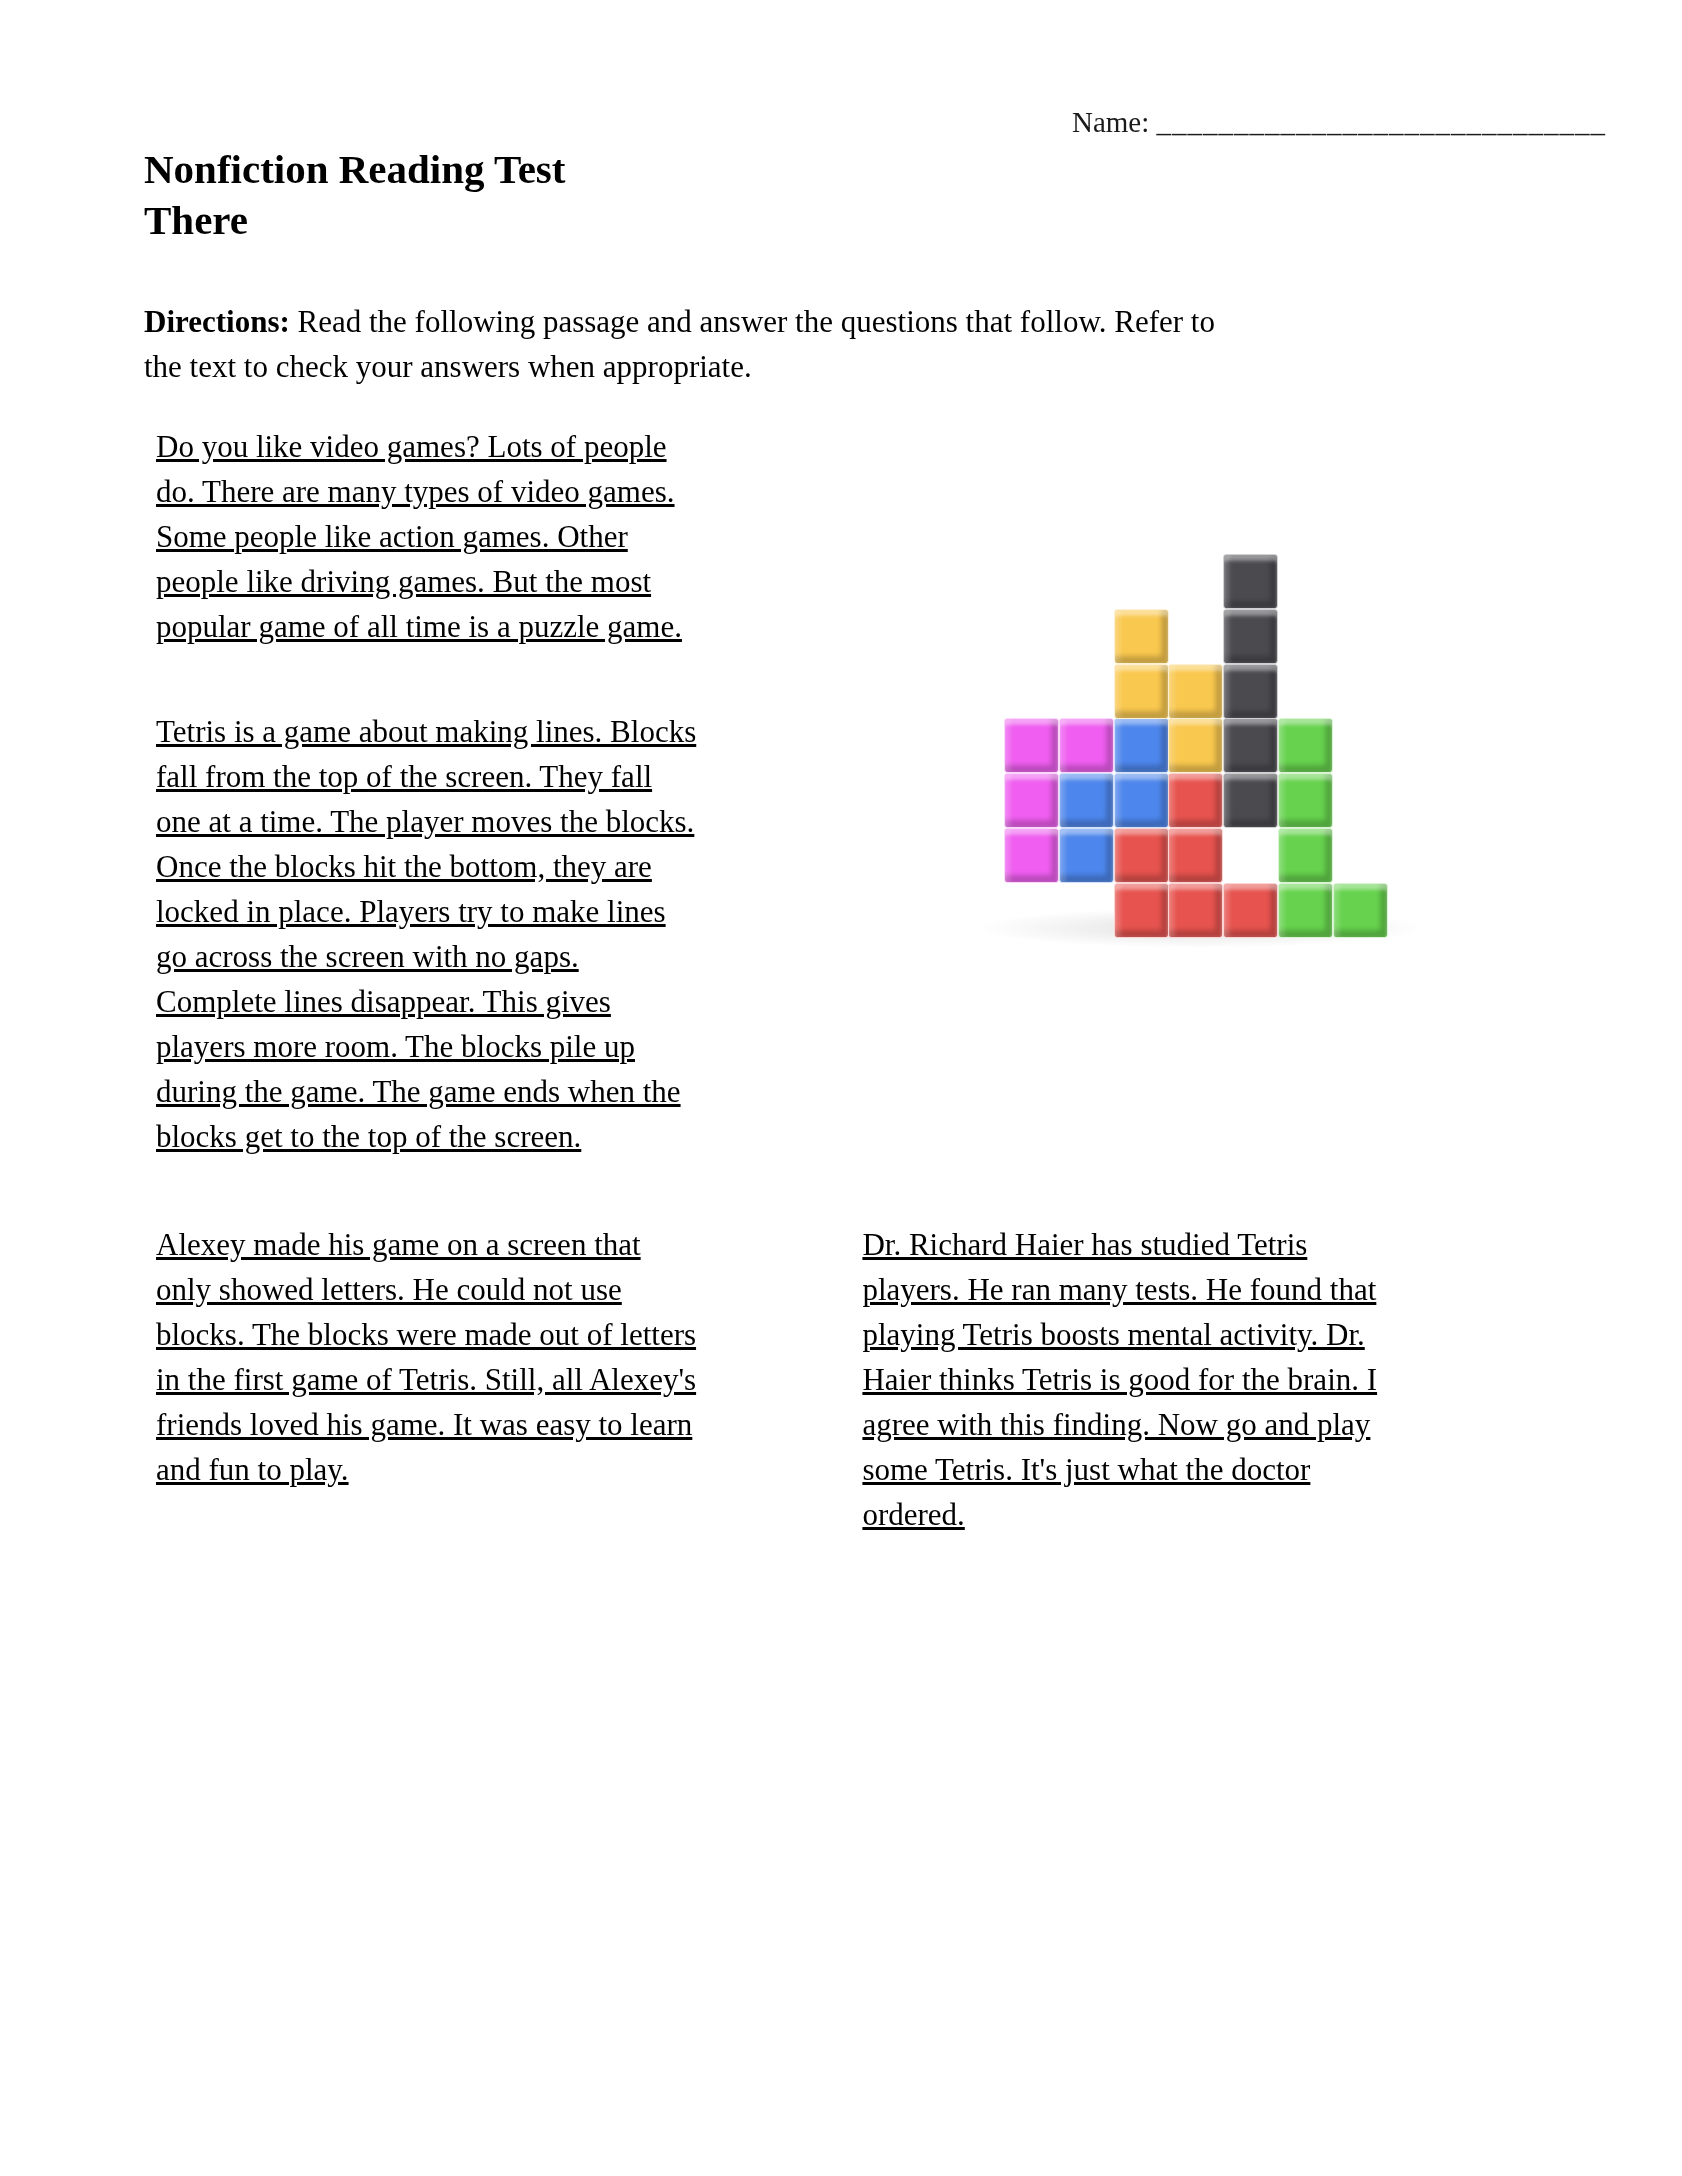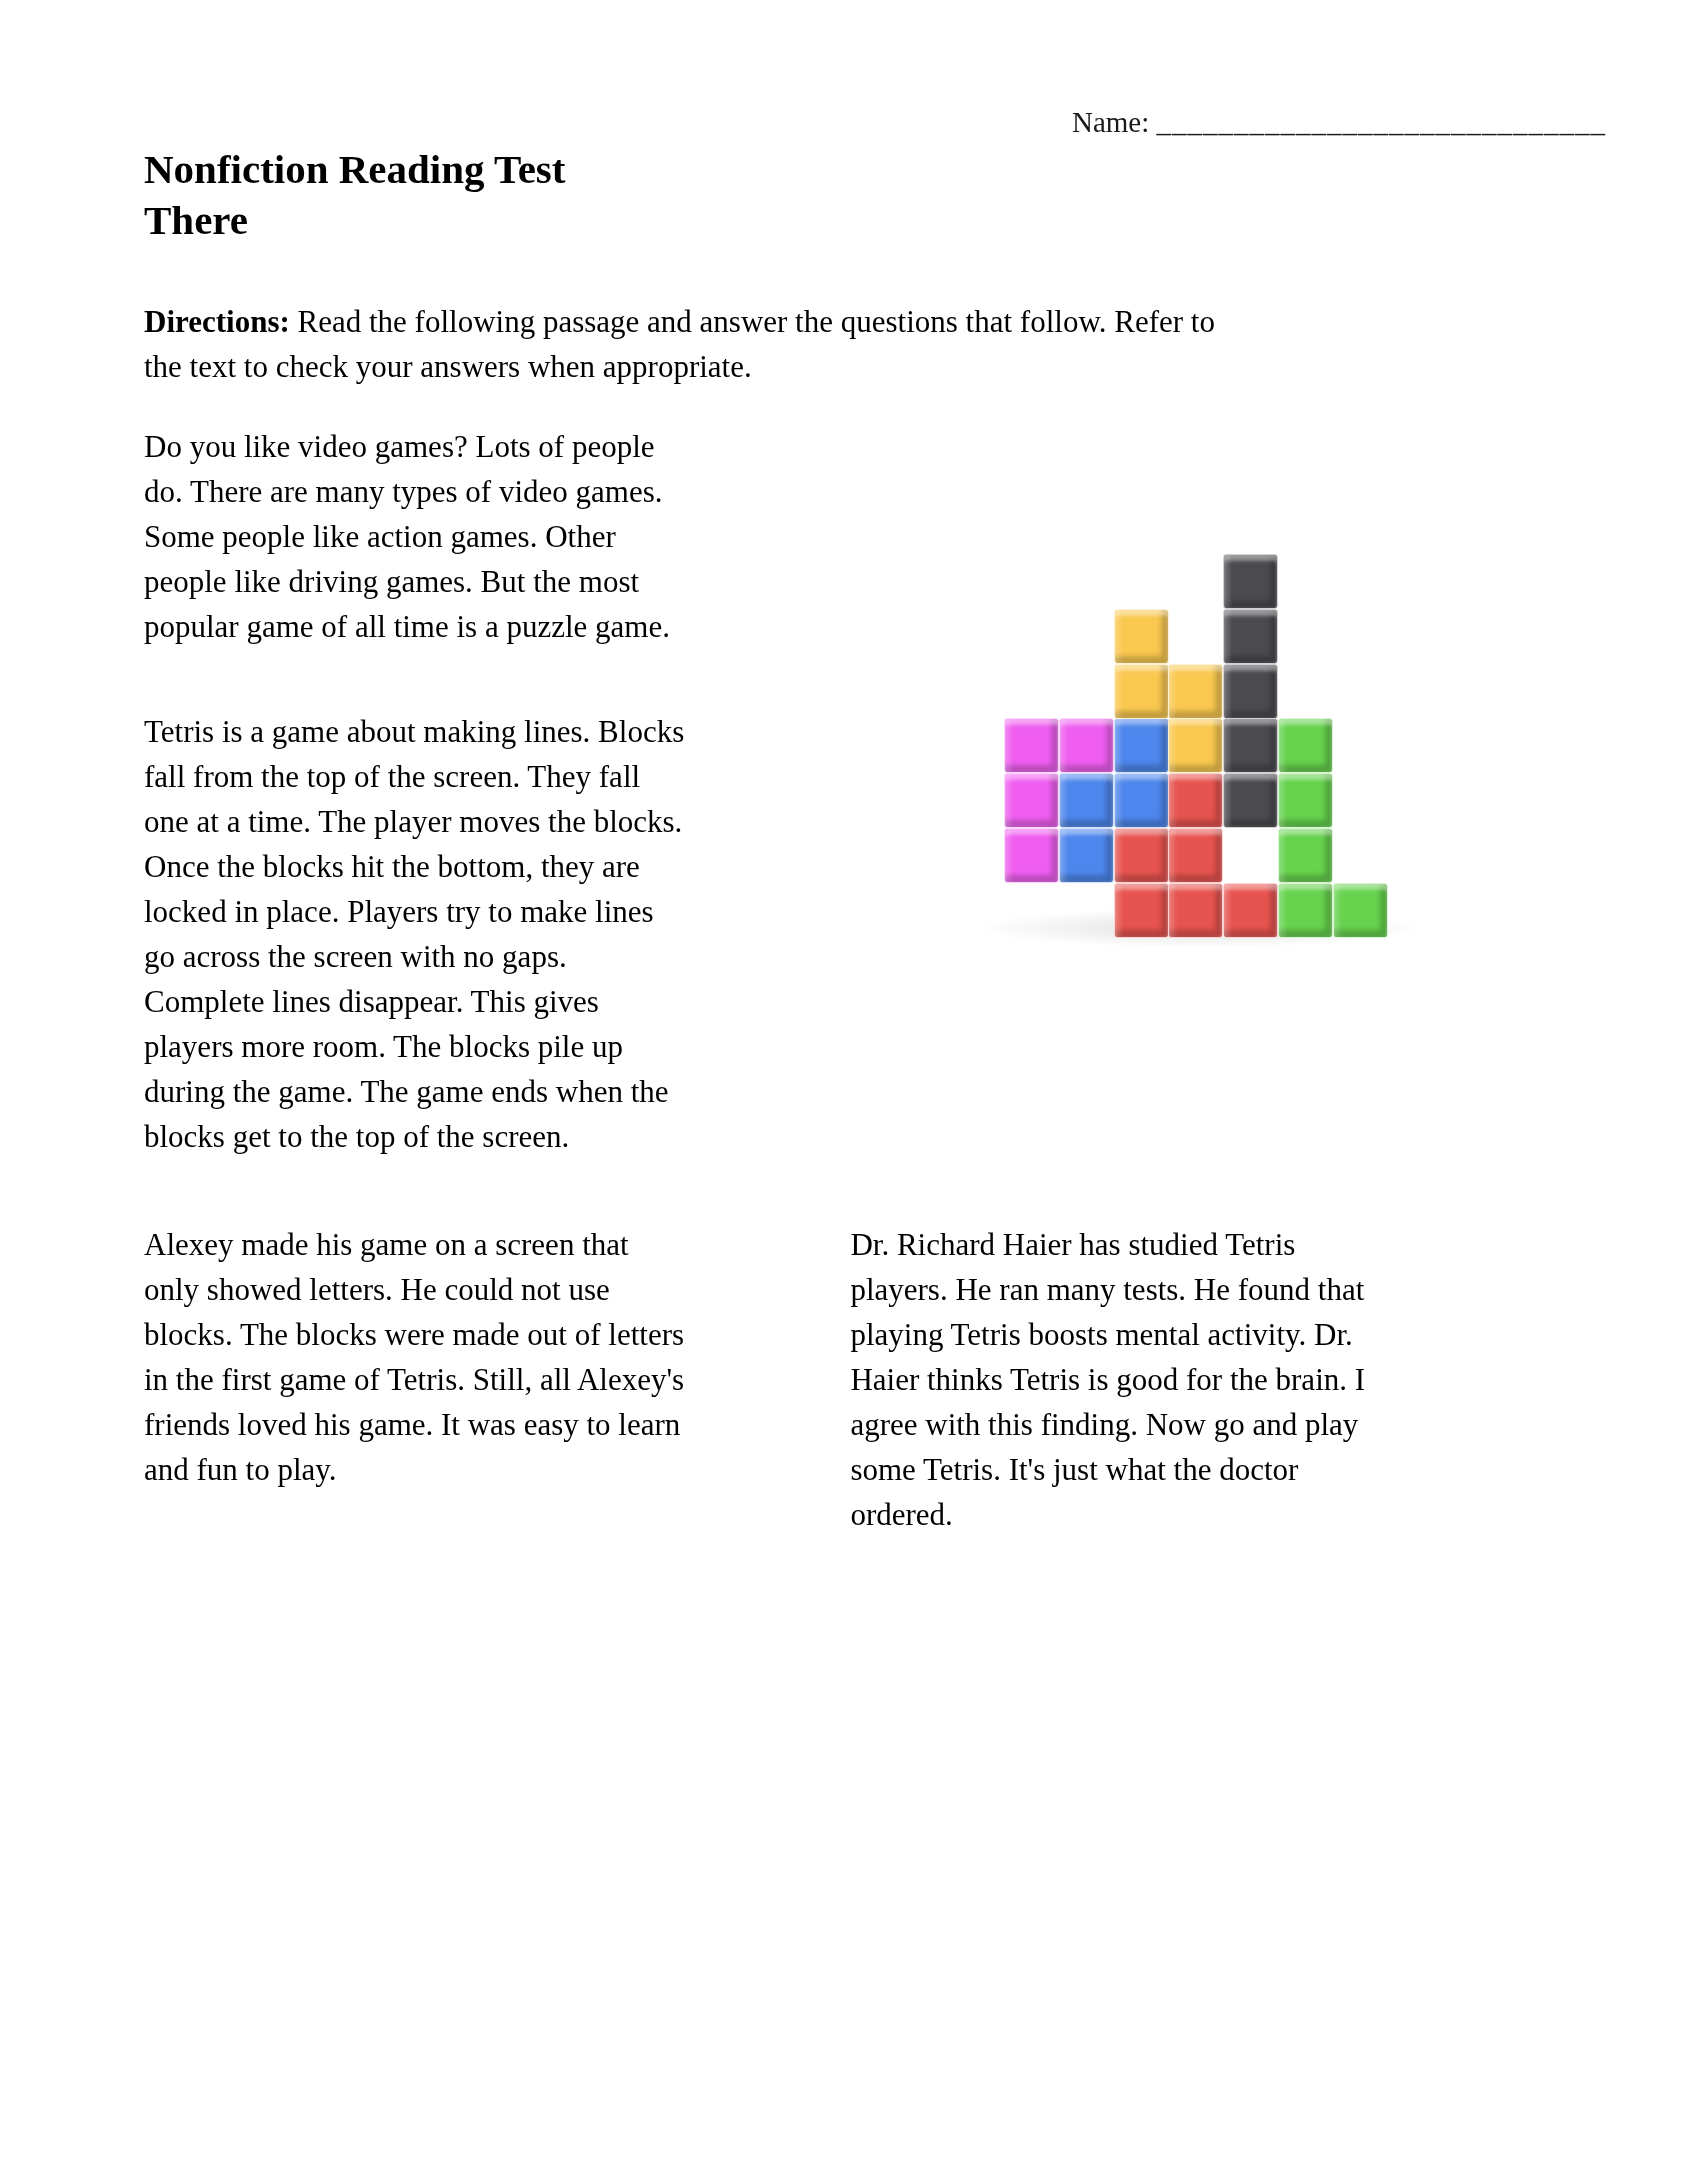--- a/index.html
+++ b/index.html
@@ -24,23 +24,24 @@
     margin:52px 0 35px 0;
     width:1403px;
     font-size:31px; line-height:45px;
   }
   .directions b { font-weight:bold; }
   .directions .dir-text { white-space:pre-line; }
   .cols { display:flex; align-items:flex-start; }
   .col-left  { width:692px; margin-right:14.4px; flex:none; }
   .col-right { width:692px; flex:none; }
   p.para {
-    margin:0 0 60px 0;
+    margin:0 0 60px 12px;
     font-size:31px; line-height:45px;
     white-space:pre-line;
+    text-decoration:underline;
   }
   p.para.tight { margin-bottom:31px; }
   p.para.last { margin-bottom:0; }
   .row2 { margin-top:63px; }
   
   .tetris-wrap {
     position:relative;
     width:383px; height:383px;
     margin:130px 0 0 154px;
   }

